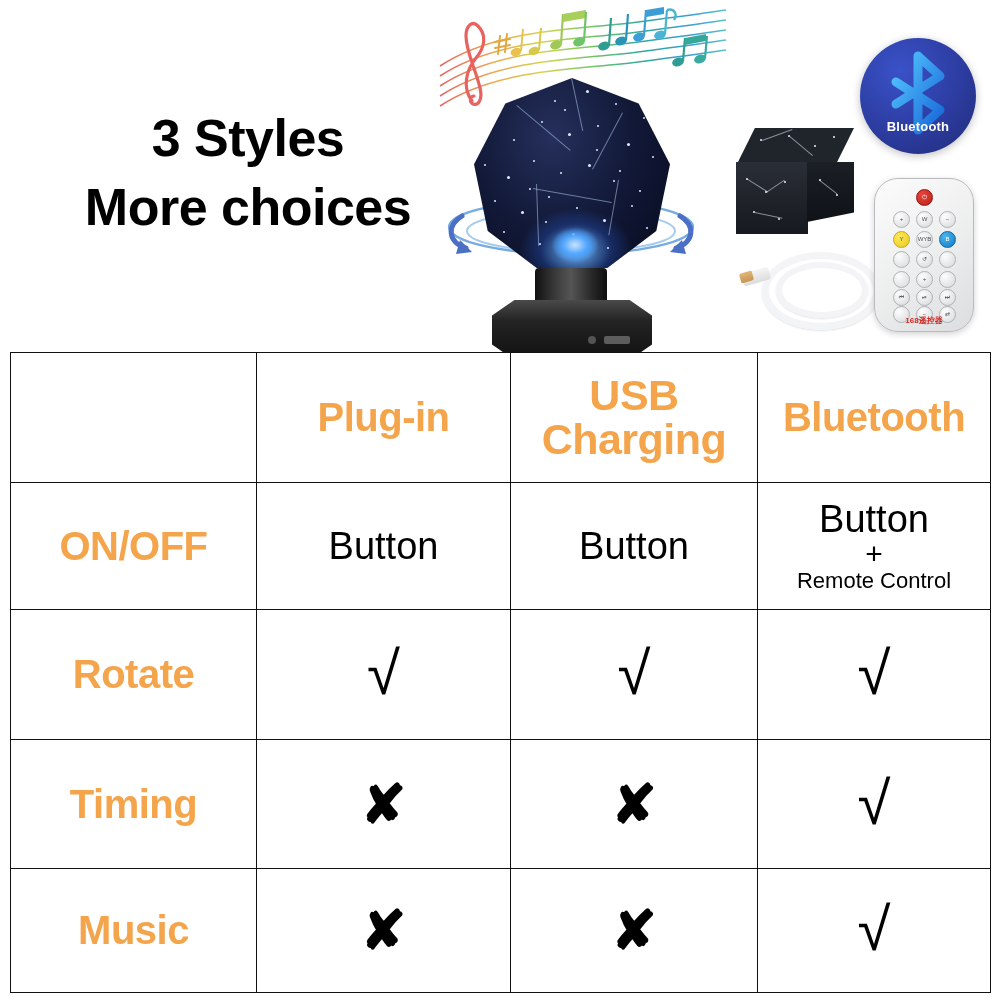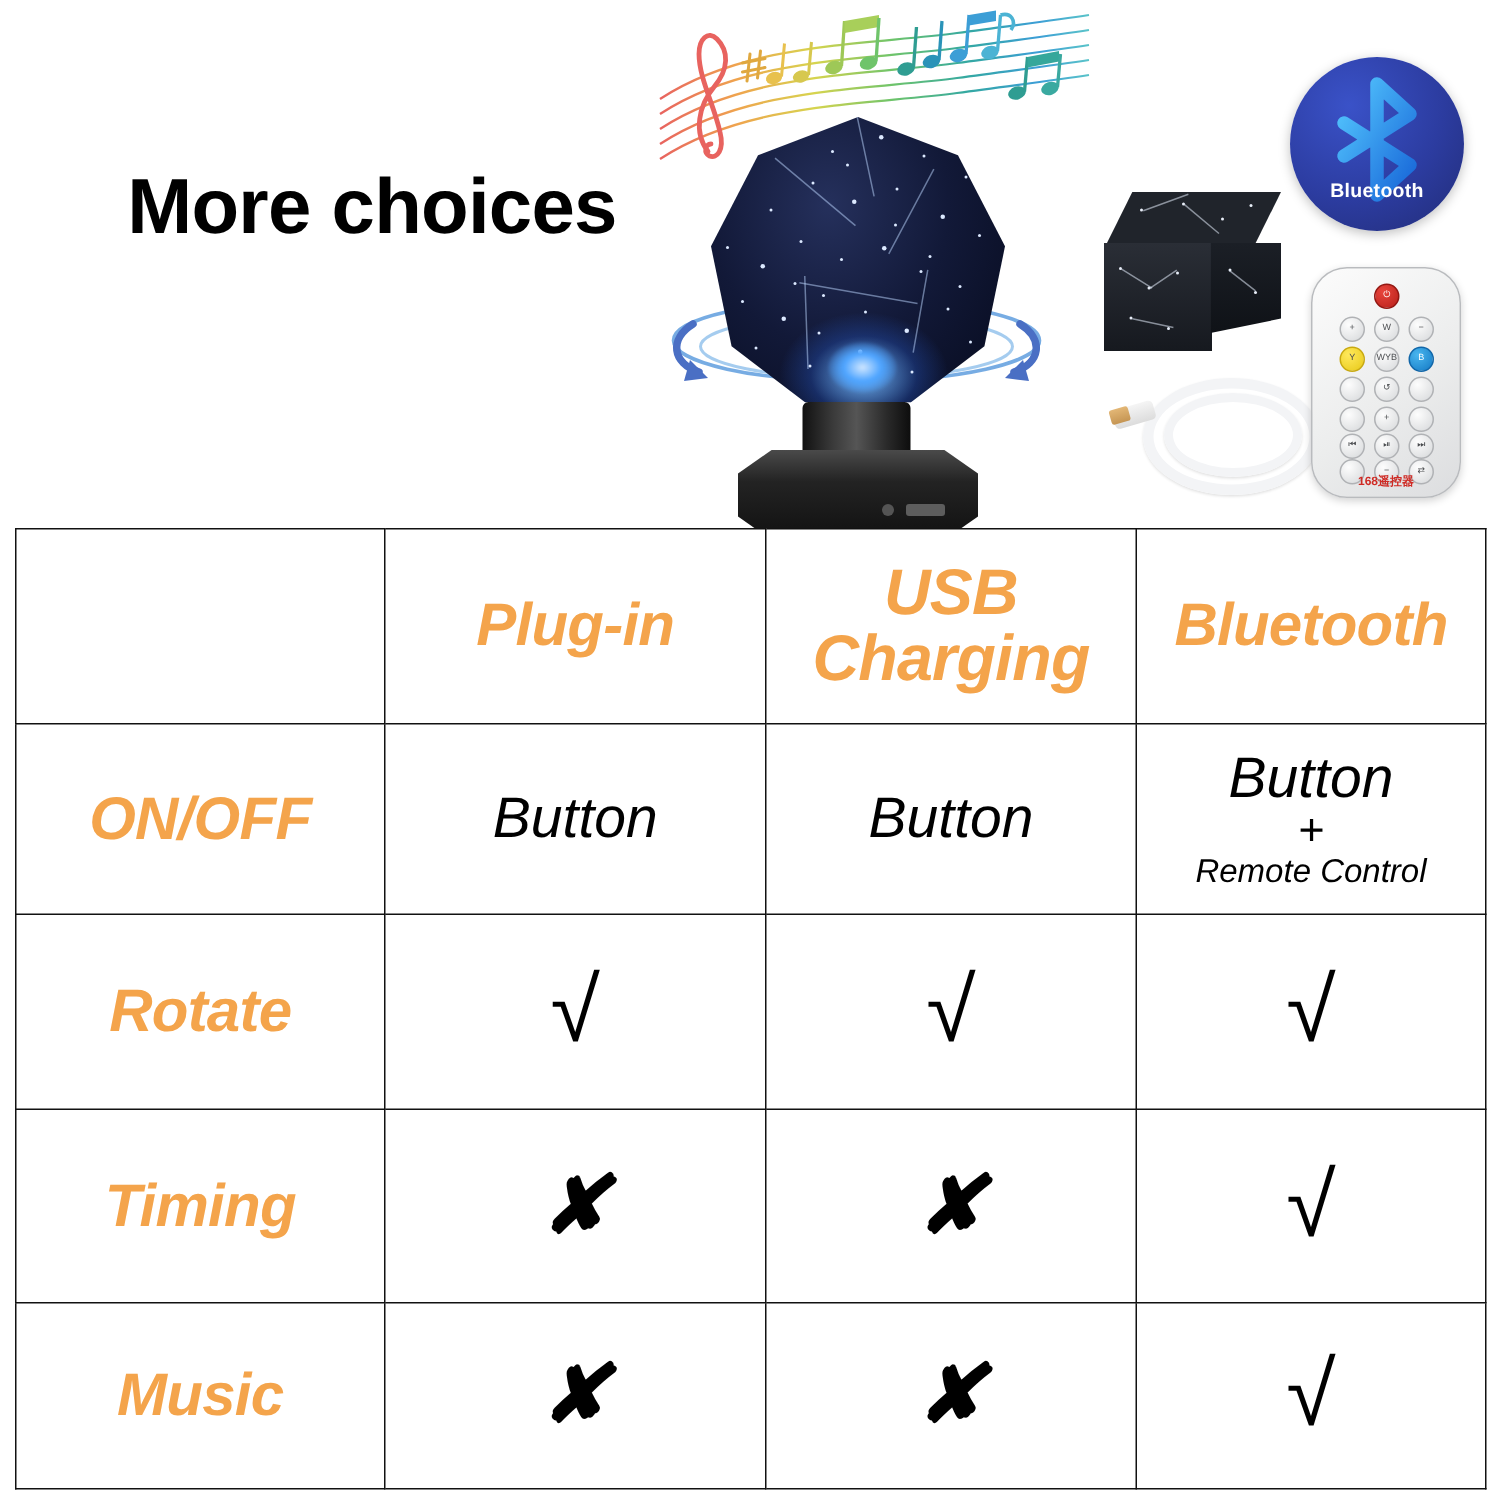--- a/index.html
+++ b/index.html
@@ -125,21 +125,21 @@
   }
 
   
   #spec-table{
     position:absolute;left:10px;top:352px;width:980px;height:641px;
     border-collapse:collapse;table-layout:fixed;background:#fff;
   }
   #spec-table td{
     border:1.6px solid #111;
     text-align:center;vertical-align:middle;padding:2px 4px;
-    color:#000;font-family:"Liberation Sans",sans-serif;font-style:italic;
+    color:#000;font-family:"Liberation Sans",sans-serif;
   }
   col.c0{width:246px;} col.c1{width:254px;} col.c2{width:247px;} col.c3{width:233px;}
 
   tr.r-head td{height:108px;}
   tr.r-1 td{height:110px;}
   tr.r-2 td{height:105px;}
   tr.r-3 td{height:108px;}
   tr.r-4 td{height:107px;}
   tr.r-5 td{height:103px;}
 
@@ -151,20 +151,21 @@
   .val .plus{font-size:30px;display:block;line-height:1.0;}
   .mark{font-size:60px;line-height:1;font-weight:400;color:#000;}
   .mark.x{font-size:54px;font-weight:bold;}
 </style>
 </head>
 <body>
 
 <div id="hero">
 
   <div class="headline">
+    <span class="l1">3 Styles</span>
     <span class="l2">More choices</span>
   </div>
 
   <svg id="music" viewBox="0 0 300 112">
     <defs>
       <linearGradient id="gmus" x1="0" y1="0" x2="1" y2="0">
         <stop offset="0%" stop-color="#e8635f"></stop>
           <stop offset="18%" stop-color="#efa44e"></stop>
         <stop offset="36%" stop-color="#d7d44e"></stop>
           <stop offset="54%" stop-color="#6fc46a"></stop>

